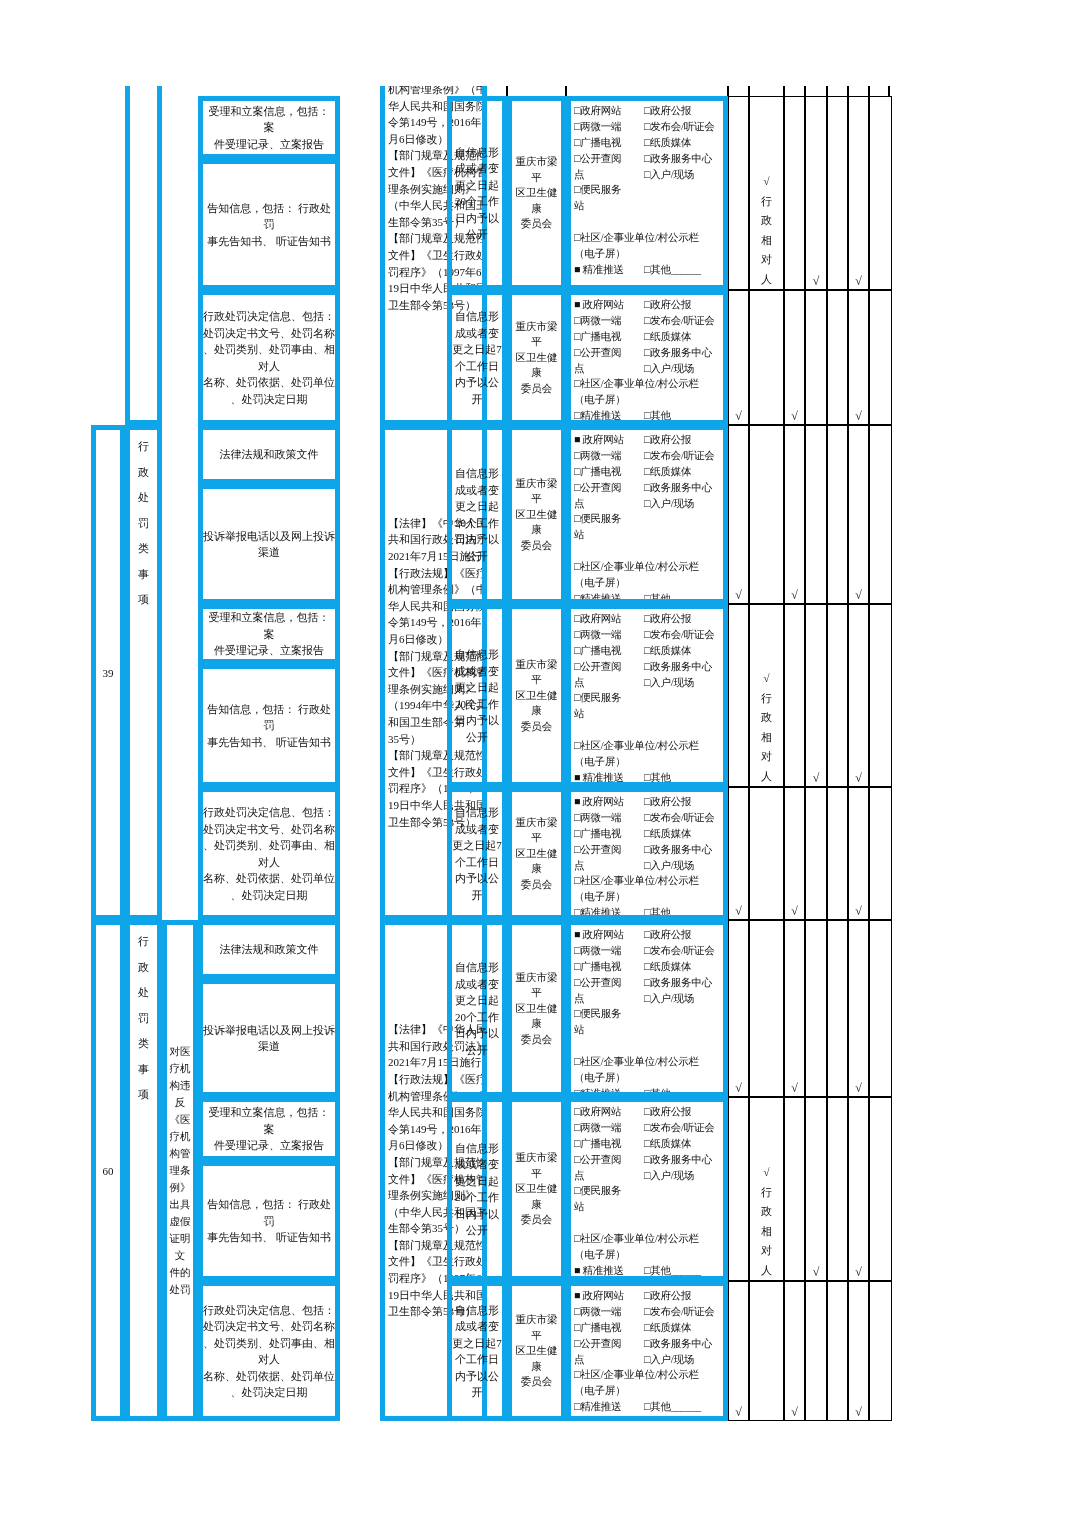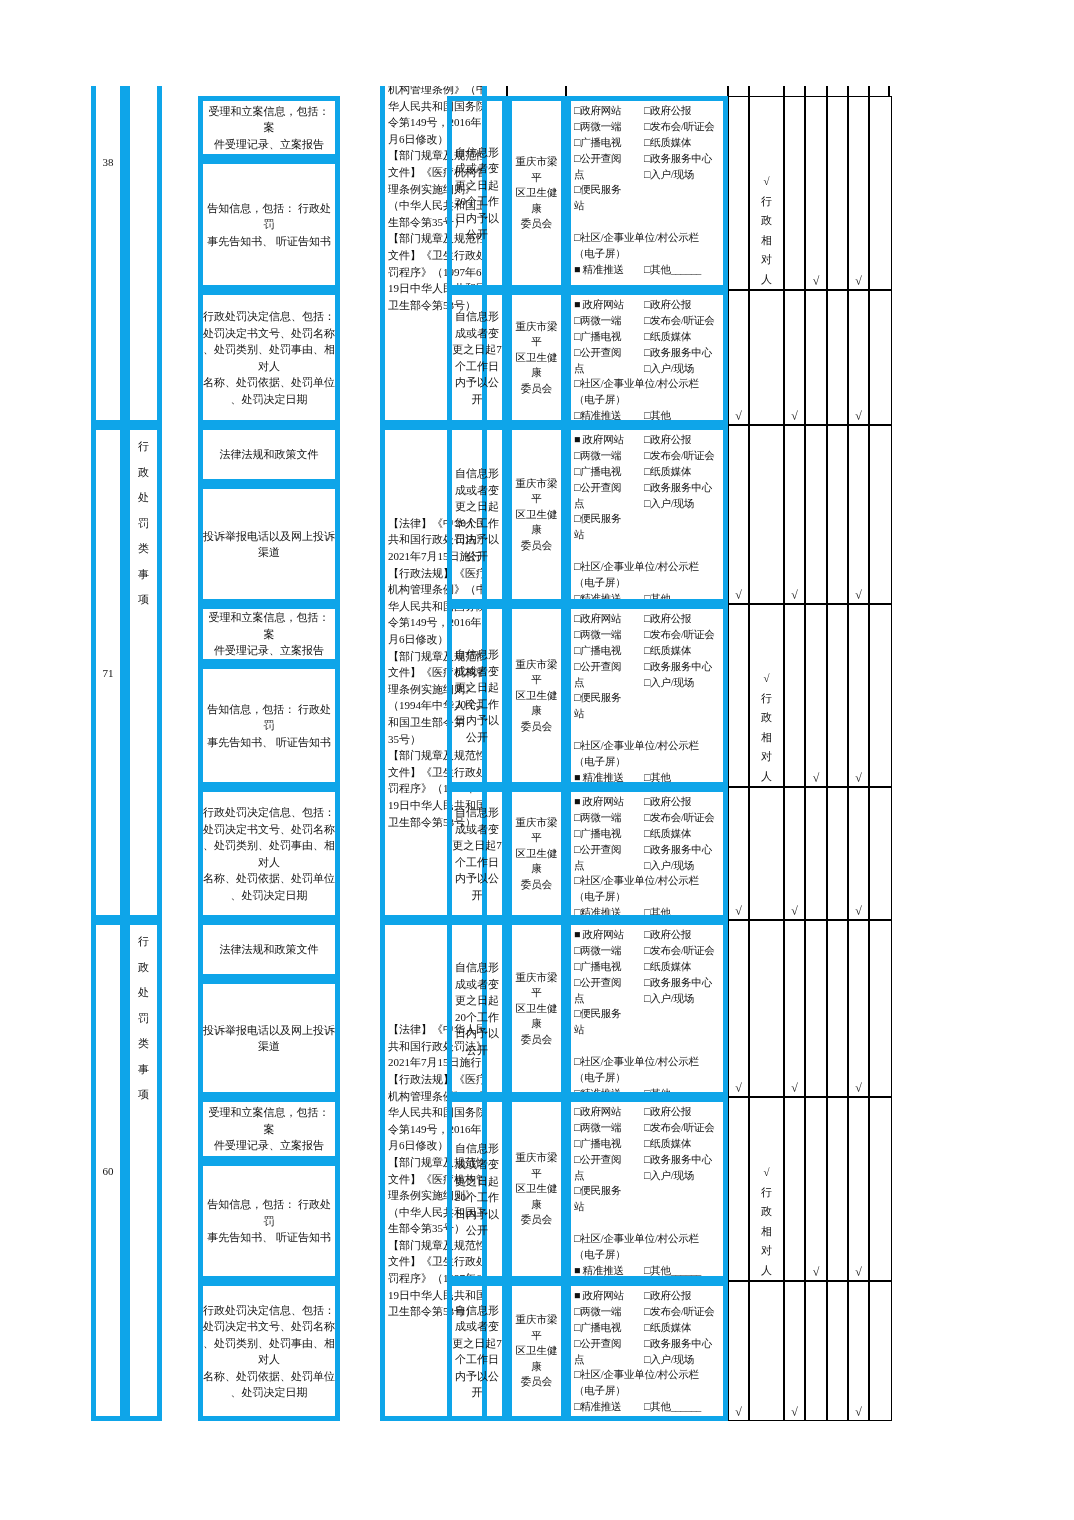--- a/index.html
+++ b/index.html
@@ -44,23 +44,20 @@
     <div class="stub" style="left:474px"></div>
     <div class="stub" style="left:636px"></div>
     <div class="stub" style="left:657px"></div>
     <div class="stub" style="left:692px"></div>
     <div class="stub" style="left:713px"></div>
     <div class="stub" style="left:735px"></div>
     <div class="stub" style="left:756px"></div>
     <div class="stub" style="left:777px"></div>
     <div class="stub" style="left:797px"></div>
 
-    <div class="cell nt topal" style="left:0;top:0;width:34px;height:339px">
-      <span class="num-text pad-num" style="display:inline-block">38</span>
-    </div>
     <div class="cell nt" style="left:34px;top:0;width:37px;height:339px"></div>
     <div class="cell" style="left:107px;top:10px;width:142px;height:63px">
       <span class="txt">受理和立案信息，包括： 案
 件受理记录、立案报告</span>
     </div>
     <div class="cell" style="left:107px;top:73px;width:142px;height:131px">
       <span class="txt">告知信息，包括： 行政处罚
 事先告知书、 听证告知书</span>
     </div>
     <div class="cell" style="left:107px;top:204px;width:142px;height:135px">
@@ -209,21 +206,21 @@
         </div>
         <div class="mark-cell" style="width: 22px;"></div>
         <div class="mark-cell" style="width: 21px;"></div>
         <div class="mark-cell" style="width: 21px;">
           <span class="mark-check">√</span>
         </div>
         <div class="mark-cell" style="width: 23px;"></div>
       </div>
 
     <div class="cell" style="left:0;top:339px;width:34px;height:495px">
-      <span class="num-text">71</span>
+      <span class="num-text">39</span>
     </div>
     <div class="cell topal" style="left:34px;top:339px;width:37px;height:495px;padding-top:4px">
       <span class="cat-span">行政处罚类事项</span>
     </div>
     <div class="cell" style="left:107px;top:339px;width:142px;height:59px">
       <span class="txt">法律法规和政策文件</span>
     </div>
     <div class="cell" style="left:107px;top:398px;width:142px;height:120px">
       <span class="txt">投诉举报电话以及网上投诉
 渠道</span>
@@ -459,20 +456,25 @@
         </div>
         <div class="mark-cell" style="width: 23px;"></div>
       </div>
 
     <div class="cell" style="left:0;top:834px;width:34px;height:501px">
       <span class="num-text">60</span>
     </div>
     <div class="cell topal" style="left:34px;top:834px;width:37px;height:501px;padding-top:4px">
       <span class="cat-span">行政处罚类事项</span>
     </div>
+    <div class="cell" style="left:71px;top:834px;width:36px;height:501px">
+      <span class="item-span">对医疗机构违反《医疗机构管理条例》
+出具虚假证明文
+件的处罚</span>
+    </div>
     <div class="cell" style="left:107px;top:834px;width:142px;height:59px">
       <span class="txt">法律法规和政策文件</span>
     </div>
     <div class="cell" style="left:107px;top:893px;width:142px;height:118px">
       <span class="txt">投诉举报电话以及网上投诉
 渠道</span>
     </div>
     <div class="cell" style="left:107px;top:1011px;width:142px;height:64px">
       <span class="txt">受理和立案信息，包括： 案
 件受理记录、立案报告</span>

